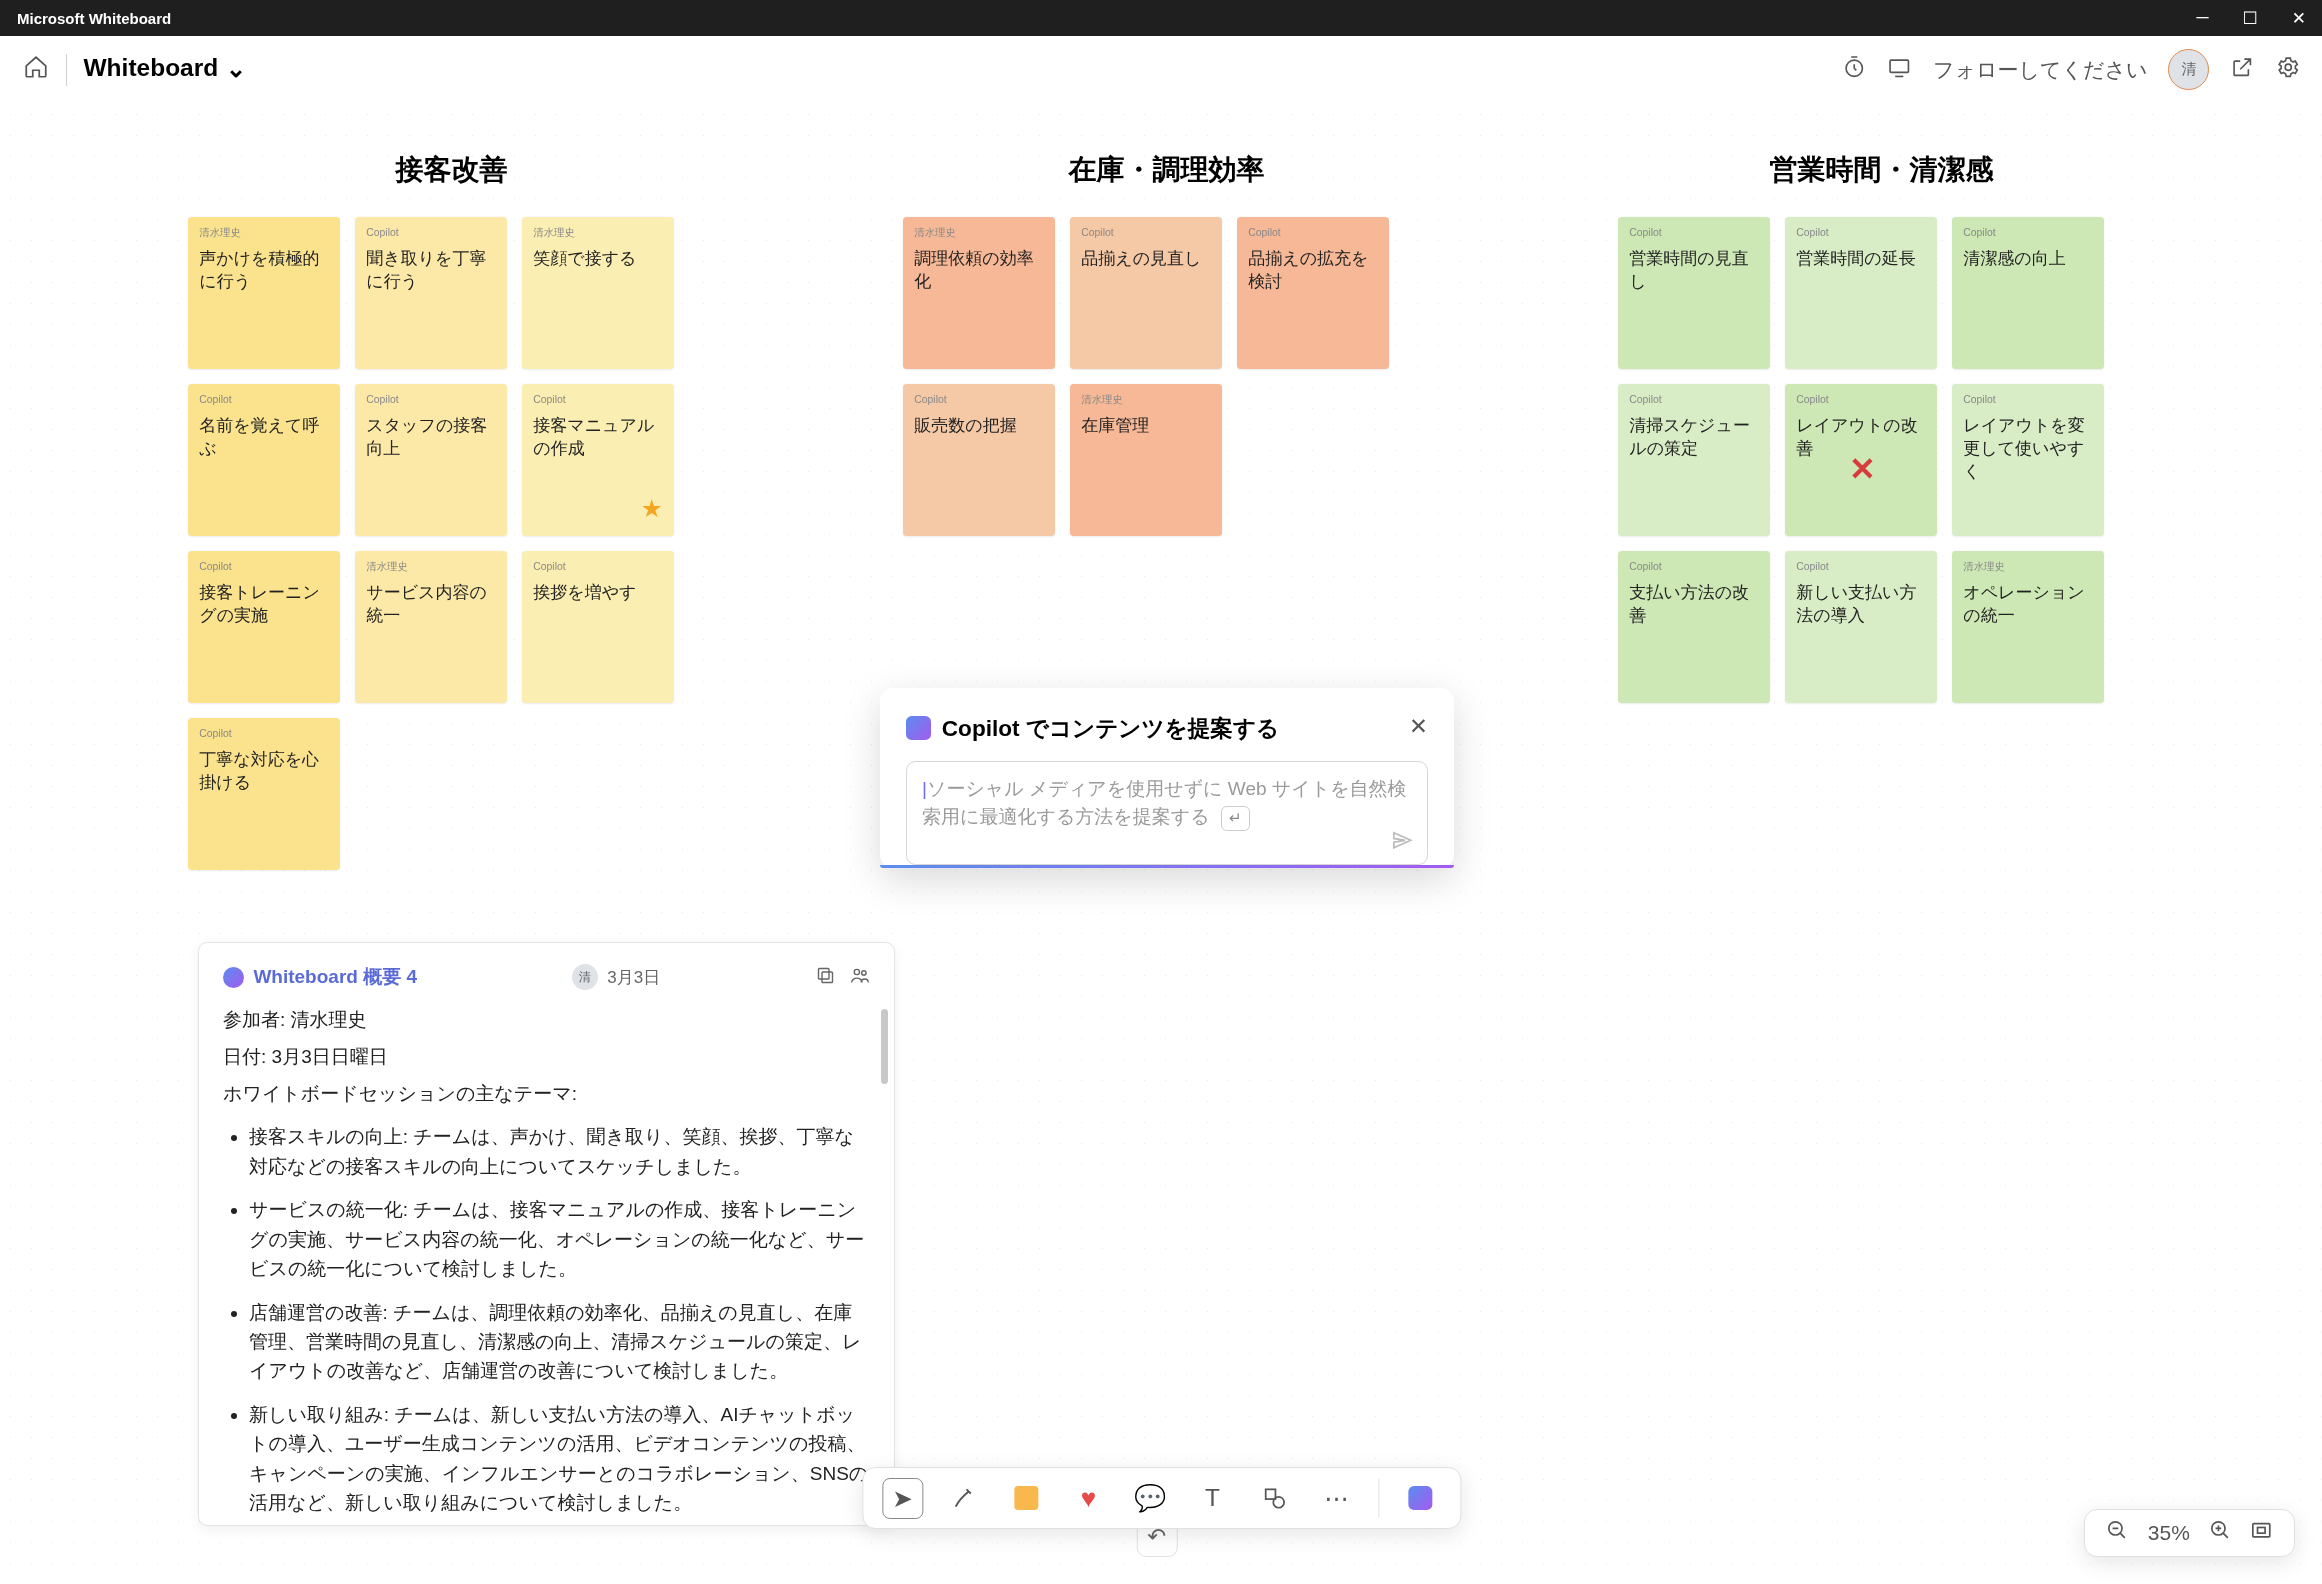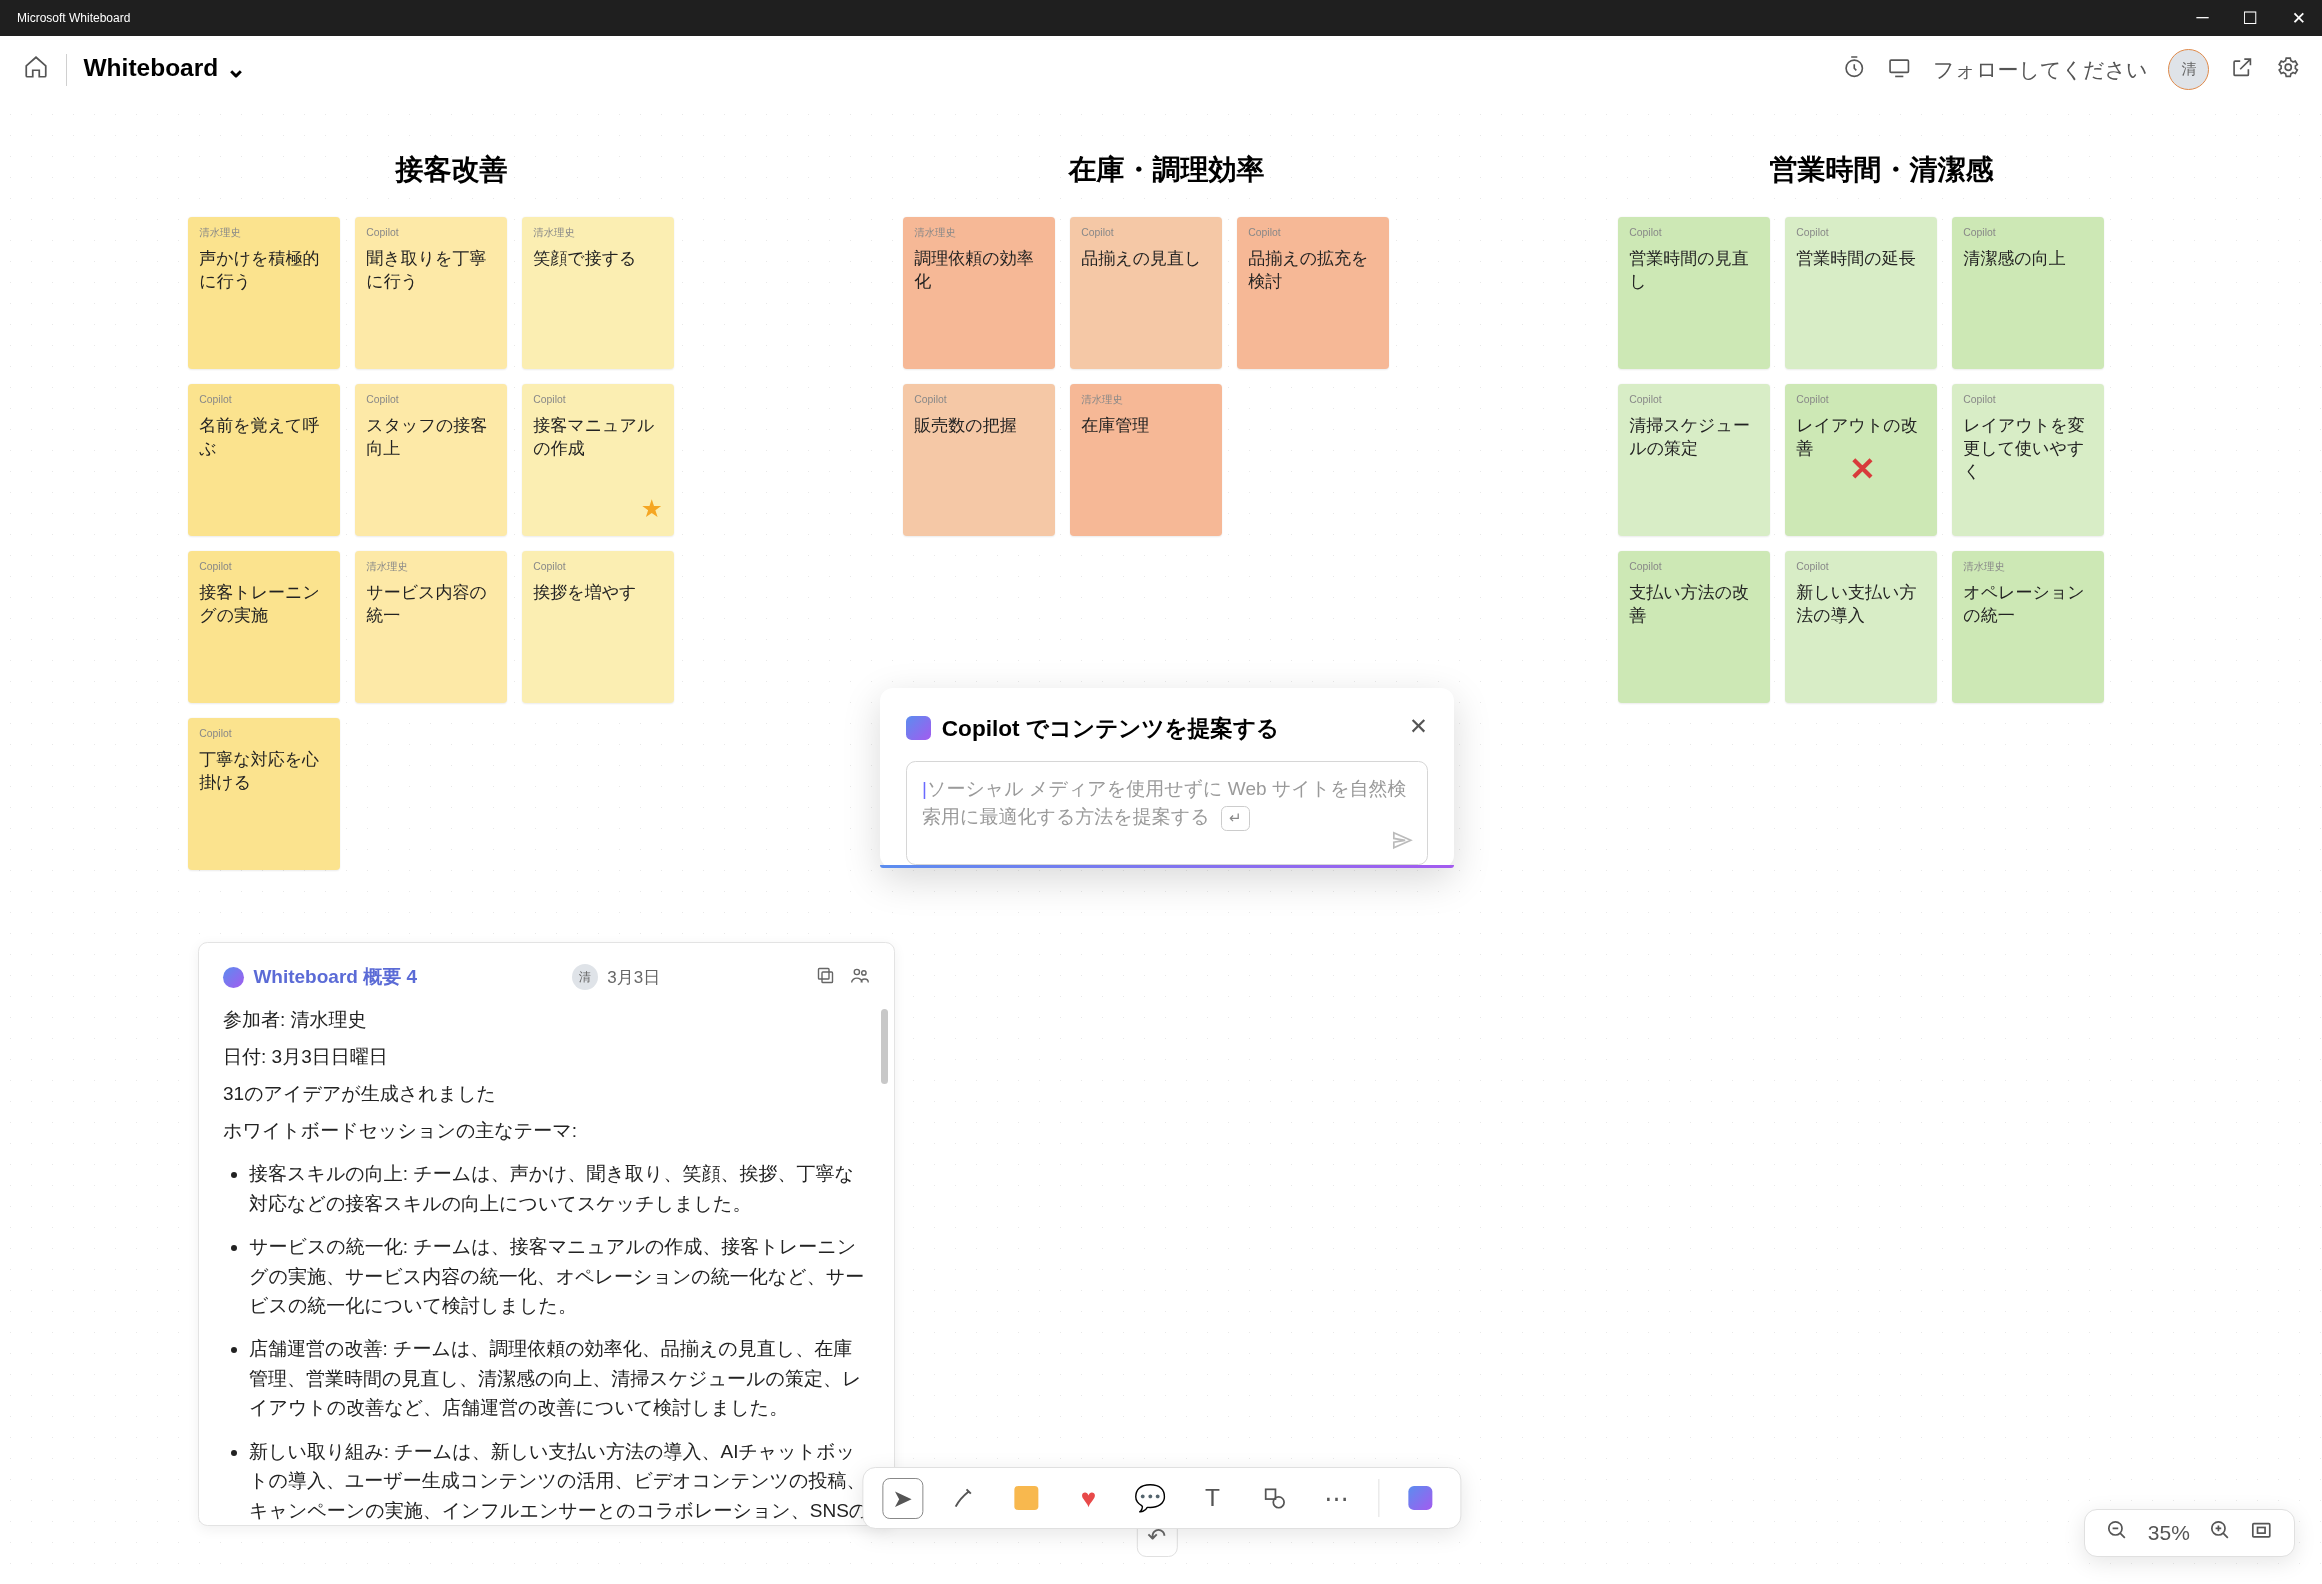--- a/index.html
+++ b/index.html
@@ -1,20 +1,20 @@
 <!DOCTYPE html>
 <html style="font-size:15px"><head>
 <meta charset="utf-8">
 <style>
 * { margin:0; padding:0; box-sizing:border-box; font-family:"Segoe UI","Meiryo",sans-serif; }
 body { background:#fff; width:2323px; height:1585px; overflow:hidden; position:relative; }
 
 
 .titlebar { height:36px; background:#1f1f1f; color:#fff; display:flex; align-items:center; padding:0 17px; justify-content:space-between; }
-.titlebar .title { font-size:12px; }
+.titlebar .title { font-size:15px;font-weight:bold; }
 .win-controls { display:flex; gap:34px; font-size:17px; }
 
 
 .header { height:68px; display:flex; align-items:center; padding:0 22.6px; justify-content:space-between; border-bottom:0.9px solid transparent; }
 .header-left { display:flex; align-items:flex-start; gap:17px; }
 .home-icon svg { width:26px; height:26px; }
 .divider-v { width:0.9px; height:32px; background:#d0d0d0; }
 .board-title { font-size:24.5px; font-weight:600; display:flex; align-items:center; gap:7.5px; }
 .header-right { display:flex; align-items:center; gap:21px; font-size:21px; color:#555; }
 .follow-text { color:#555; }
@@ -292,21 +292,20 @@
               <circle cx="9" cy="8" r="3"></circle>
               <circle cx="17" cy="9" r="2.5"></circle>
               <path d="M3 20c0-3 3-5 6-5s6 2 6 5M14 20c0-2 1.5-4 4-4s4 2 4 4"></path>
             </svg>
         </span>
       </div>
     </div>
     <div class="summary-body">
       <p><b>参加者:</b> <span>清水理史</span></p>
       <p><b>日付:</b> <span>3月3日日曜日</span></p>
-      <p><b>31のアイデアが生成されました</b></p>
       <p><b>ホワイトボードセッションの主なテーマ:</b></p>
       <ul id="summary-bullets">
           <li><b>接客スキルの向上</b><span>: チームは、声かけ、聞き取り、笑顔、挨拶、丁寧な対応などの接客スキルの向上についてスケッチしました。</span></li>
           <li><b>サービスの統一化</b><span>: チームは、接客マニュアルの作成、接客トレーニングの実施、サービス内容の統一化、オペレーションの統一化など、サービスの統一化について検討しました。</span></li>
           <li><b>店舗運営の改善</b><span>: チームは、調理依頼の効率化、品揃えの見直し、在庫管理、営業時間の見直し、清潔感の向上、清掃スケジュールの策定、レイアウトの改善など、店舗運営の改善について検討しました。</span></li>
           <li><b>新しい取り組み</b><span>: チームは、新しい支払い方法の導入、AIチャットボットの導入、ユーザー生成コンテンツの活用、ビデオコンテンツの投稿、キャンペーンの実施、インフルエンサーとのコラボレーション、SNSの活用など、新しい取り組みについて検討しました。</span></li>
         </ul>
     </div>
     <div class="scrollbar"></div>
   </div>

